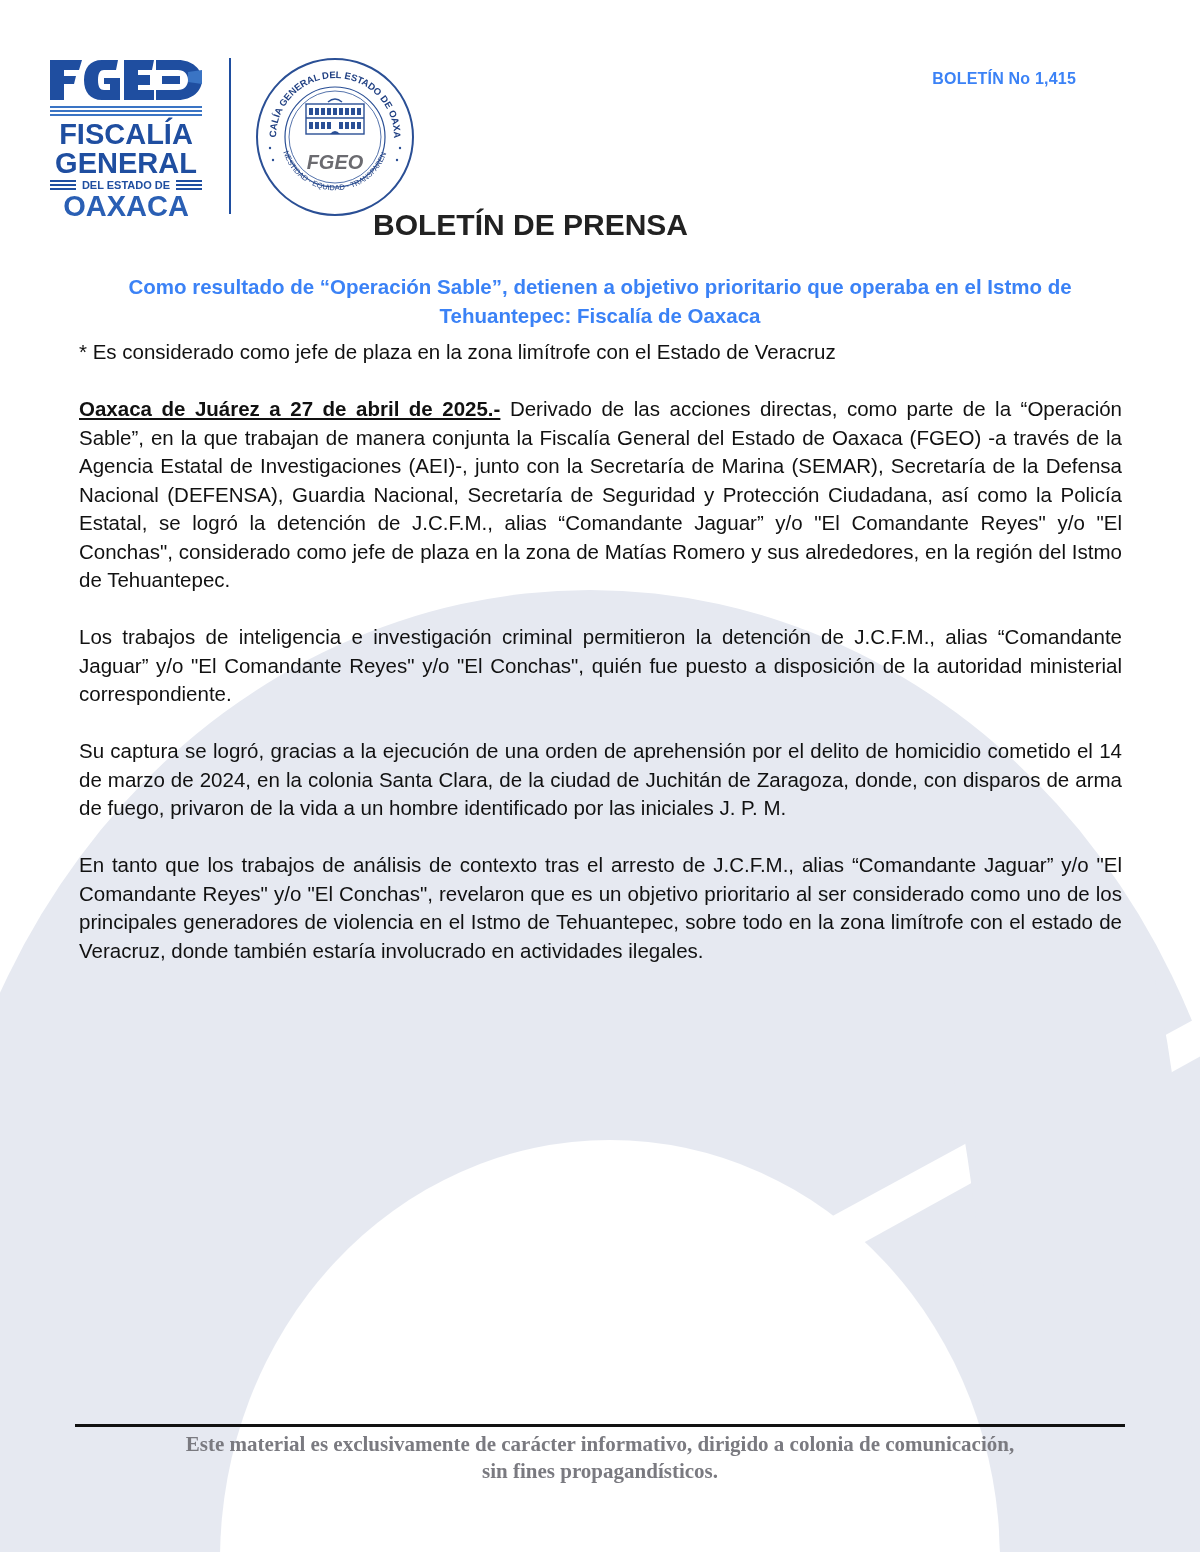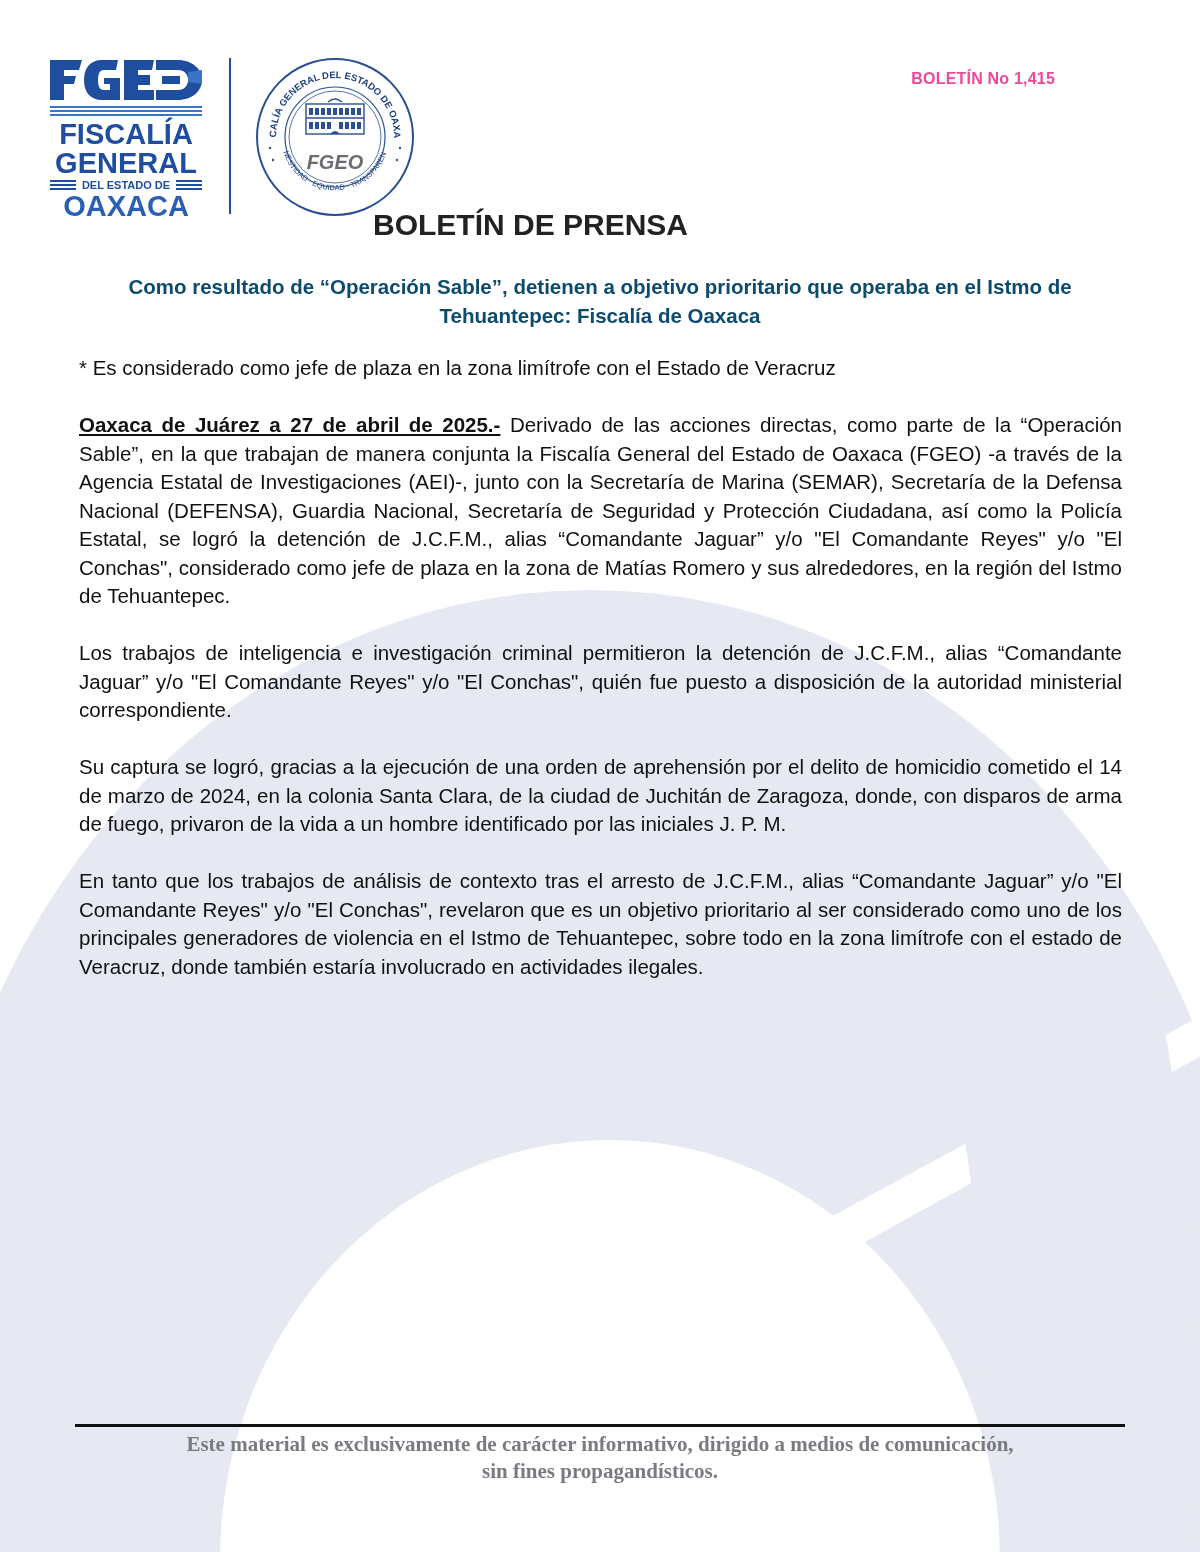--- a/index.html
+++ b/index.html
@@ -11,34 +11,34 @@
   }
   .watermark { position: absolute; left: 0; top: 0; width: 1200px; height: 1552px; z-index: 0; }
   .page { position: absolute; left: 0; top: 0; width: 1200px; height: 1552px; z-index: 1; }
 
   
   .logo-fgeo { position: absolute; left: 48px; top: 56px; width: 156px; height: 162px; }
   .header-divider { position: absolute; left: 229px; top: 58px; width: 2px; height: 156px; background: #1f4ea0; }
   .seal { position: absolute; left: 254px; top: 56px; width: 162px; height: 162px; }
 
   .bulletin-no {
-    position: absolute; right: 145px; top: 70px;
-    font-weight: bold; font-size: 16px; letter-spacing: 0.2px; color: #ec4899;
+    position: absolute; right: 124px; top: 70px;
+    font-weight: bold; font-size: 16px; letter-spacing: 0.2px; color: #3b82f6;
   }
   .title {
     position: absolute; left: 0; width: 1061px; top: 208px; text-align: center;
     font-weight: bold; font-size: 30px; color: #222;
   }
   .headline {
     position: absolute; left: 100px; width: 1000px; top: 273px; text-align: center;
-    font-weight: bold; font-size: 20.5px; line-height: 28.5px; color: #0c4a6e;
+    font-weight: bold; font-size: 20.5px; line-height: 28.5px; color: #3b82f6;
   }
 
   .body {
-    position: absolute; left: 79px; width: 1043px; top: 354px;
+    position: absolute; left: 79px; width: 1043px; top: 338px;
     font-size: 20.5px; line-height: 28.5px; color: #111;
   }
   .body p { margin: 0 0 28.5px 0; text-align: justify; }
   .body p.intro { text-align: left; }
   .body b { font-weight: bold; text-decoration: underline; }
 
   .footer-rule { position: absolute; left: 75px; width: 1050px; top: 1424px; height: 3px; background: #111; }
   .disclaimer {
     position: absolute; left: 0; width: 1200px; top: 1431px; text-align: center;
     font-family: "Liberation Serif", serif; font-weight: bold; font-size: 21px; line-height: 27px;
@@ -157,17 +157,17 @@
   <div class="body">
     <p class="intro">* Es considerado como jefe de plaza en la zona limítrofe con el Estado de Veracruz</p>
     <p><b>Oaxaca de Juárez a 27 de abril de 2025.-</b><span> Derivado de las acciones directas, como parte de la “Operación Sable”, en la que trabajan de manera conjunta la Fiscalía General del Estado de Oaxaca (FGEO) -a través de la Agencia Estatal de Investigaciones (AEI)-, junto con la Secretaría de Marina (SEMAR), Secretaría de la Defensa Nacional (DEFENSA), Guardia Nacional, Secretaría de Seguridad y Protección Ciudadana, así como la Policía Estatal, se logró la detención de J.C.F.M., alias “Comandante Jaguar” y/o  "El Comandante Reyes" y/o "El Conchas", considerado como jefe de plaza en la zona de Matías Romero y sus alrededores, en la región del Istmo de Tehuantepec.</span></p>
     <p>Los trabajos de inteligencia e investigación criminal permitieron la detención de J.C.F.M., alias “Comandante Jaguar” y/o "El Comandante Reyes" y/o "El Conchas", quién fue puesto a disposición de la autoridad ministerial correspondiente.</p>
     <p>Su captura se logró, gracias a la ejecución de una orden de aprehensión por el delito de homicidio cometido el 14 de marzo de 2024, en la colonia Santa Clara, de la ciudad de Juchitán de Zaragoza, donde, con disparos de arma de fuego, privaron de la vida a un hombre identificado por las iniciales J. P. M.</p>
     <p>En tanto que los trabajos de análisis de contexto tras el arresto de J.C.F.M., alias “Comandante Jaguar” y/o "El Comandante Reyes" y/o "El Conchas", revelaron que es un objetivo prioritario al ser considerado como uno de los principales generadores de violencia en el Istmo de Tehuantepec, sobre todo en la zona limítrofe con el estado de Veracruz, donde también estaría involucrado en actividades ilegales.</p>
   </div>
 
   <div class="footer-rule"></div>
   <div class="disclaimer">
-    <div>Este material es exclusivamente de carácter informativo, dirigido a medios de comunicación,</div>
+    <div>Este material es exclusivamente de carácter informativo, dirigido a colonia de comunicación,</div>
     <div>sin fines propagandísticos.</div>
   </div>
 
 </div>
 
 </body></html>

